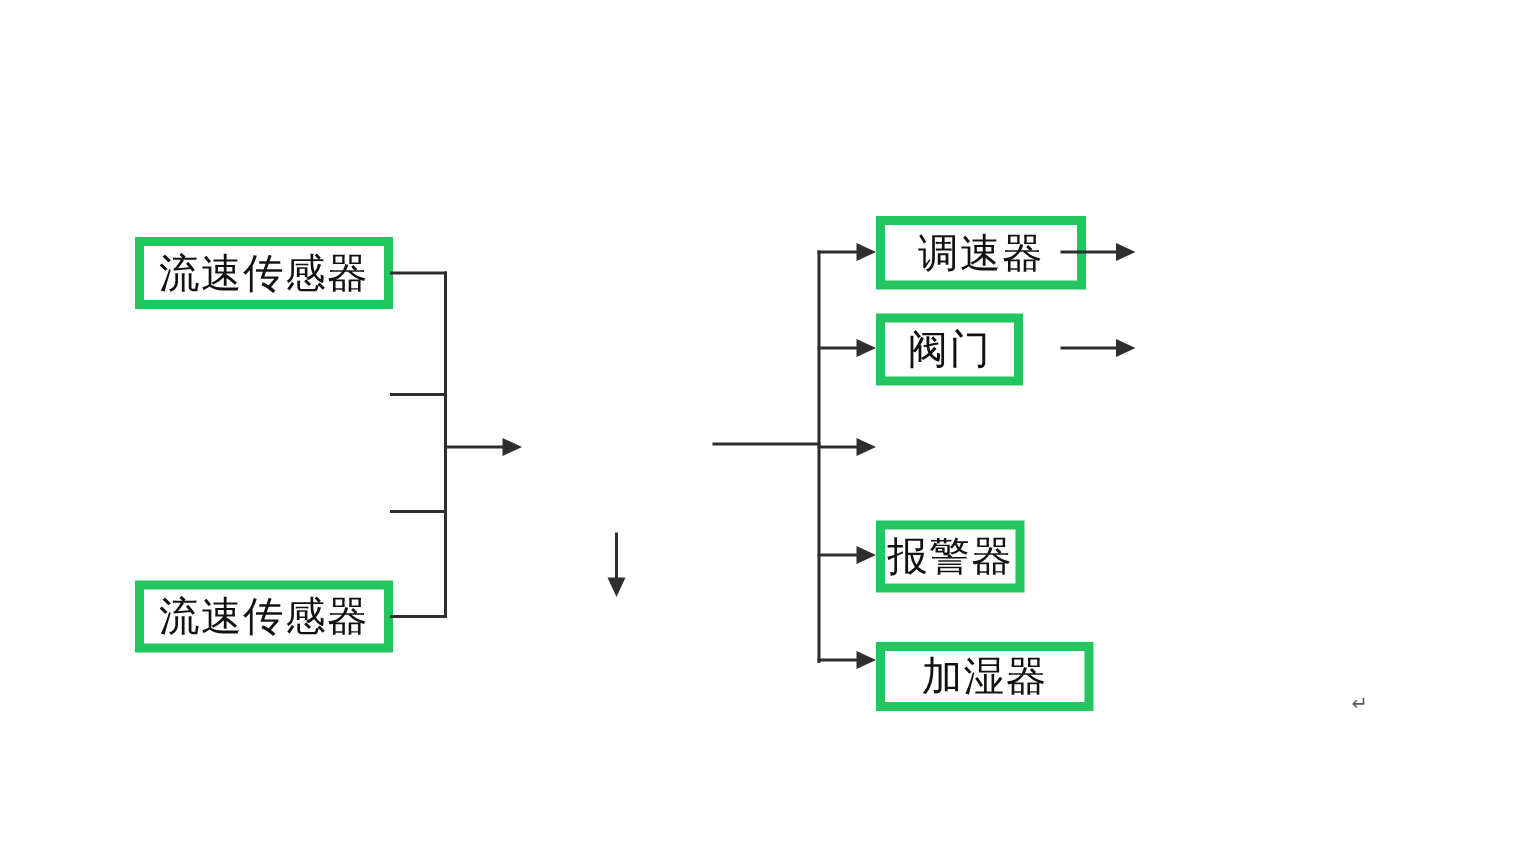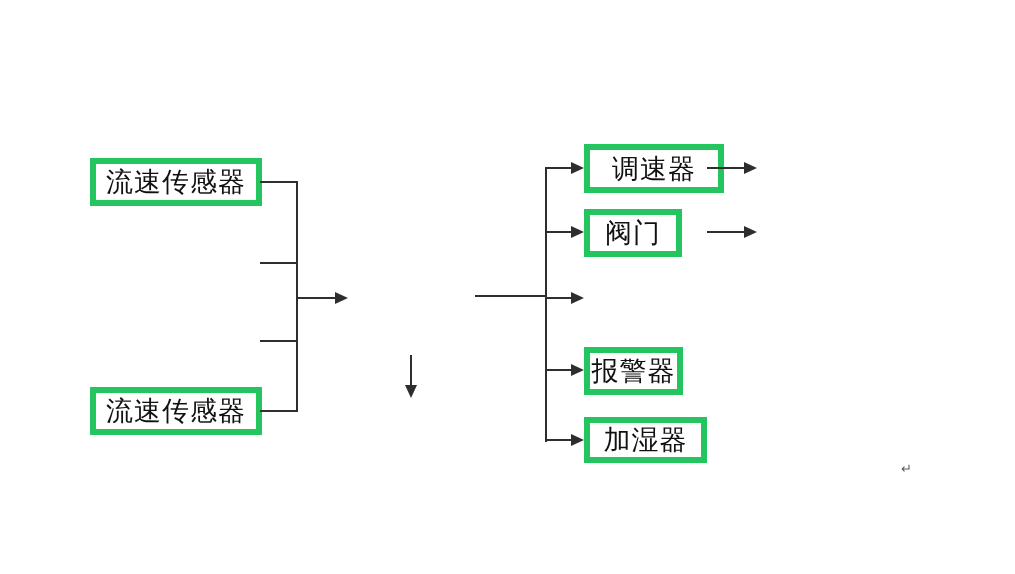--- a/index.html
+++ b/index.html
@@ -53,21 +53,21 @@
 
   <div class="node" style="left:584px;top:144px;width:140px;height:49px">
     <span>调速器</span>
   </div>
   <div class="node" style="left:584px;top:209px;width:98px;height:48px">
     <span>阀门</span>
   </div>
   <div class="node" style="left:584px;top:347px;width:99px;height:48px">
     <span>报警器</span>
   </div>
-  <div class="node" style="left:584px;top:417px;width:123px;height:46px">
+  <div class="node" style="left:584px;top:428px;width:145px;height:46px">
     <span>加湿器</span>
   </div>
 
 
   <div class="line" style="left:260px;top:181px;width:38px;height:2px"></div>
   <div class="line" style="left:260px;top:262px;width:38px;height:2px"></div>
   <div class="line" style="left:260px;top:340px;width:38px;height:2px"></div>
   <div class="line" style="left:260px;top:410px;width:38px;height:2px"></div>
   <div class="line" style="left:296px;top:181px;width:2px;height:231px"></div>
 

